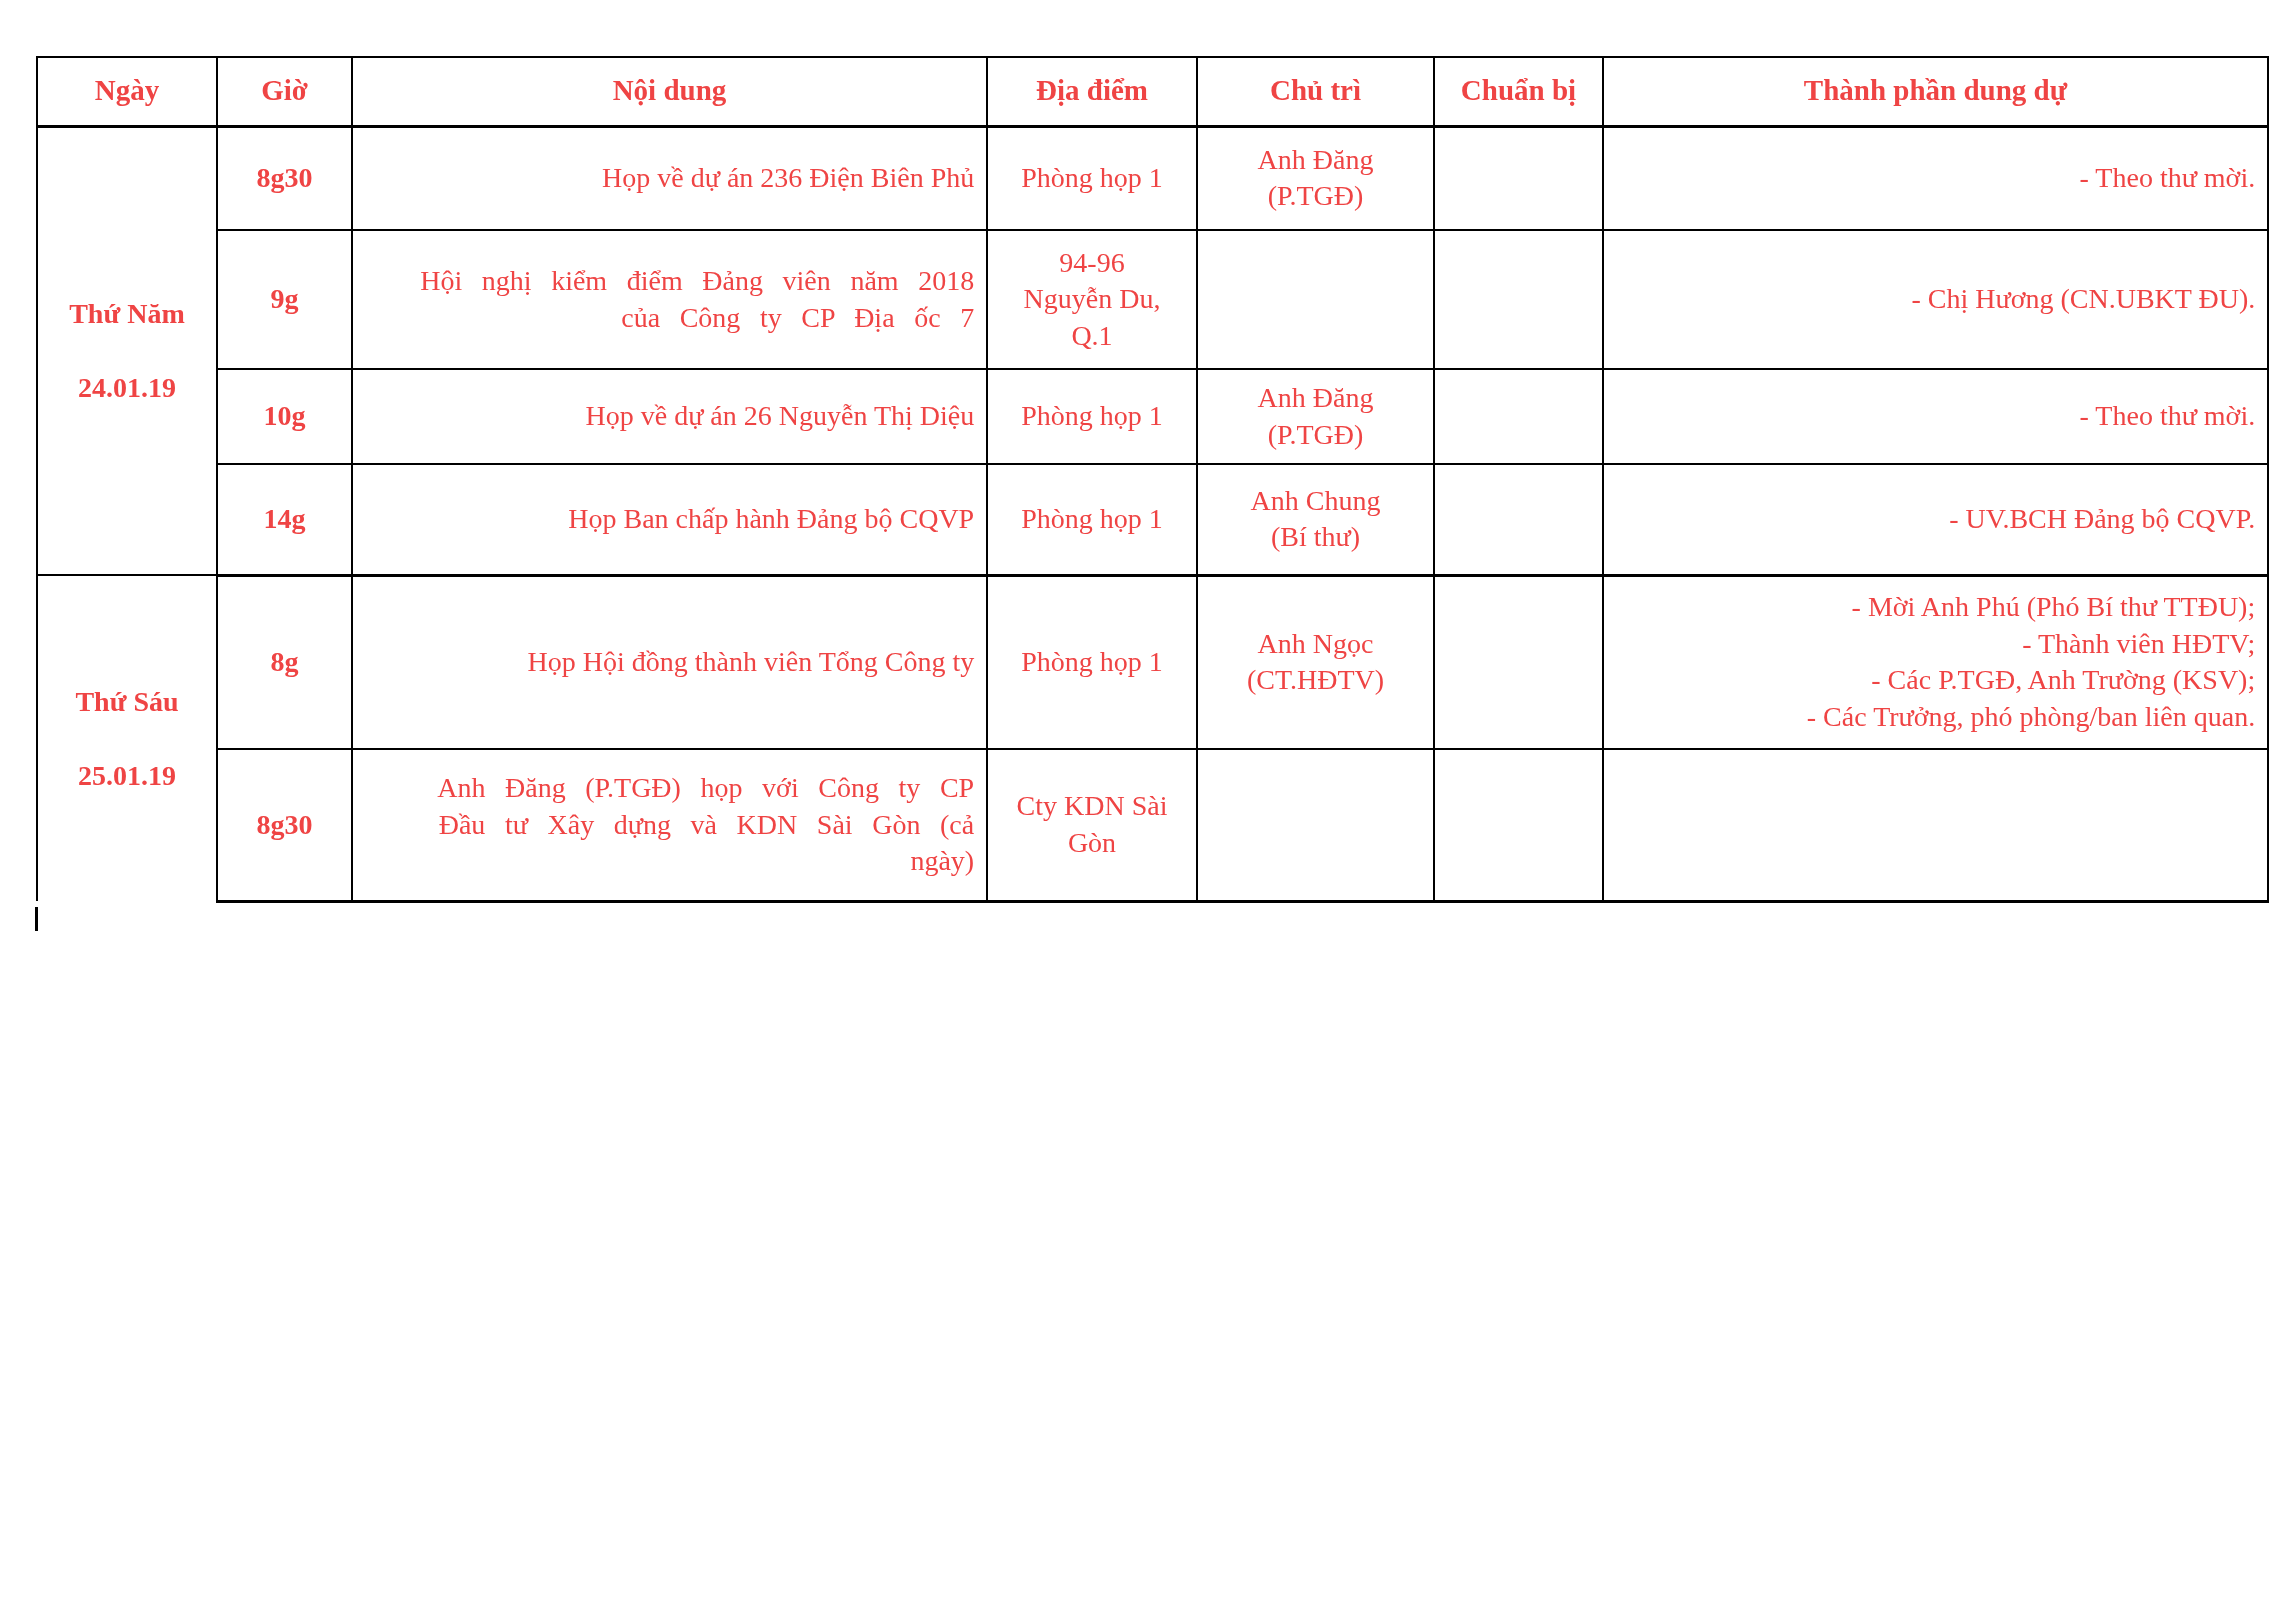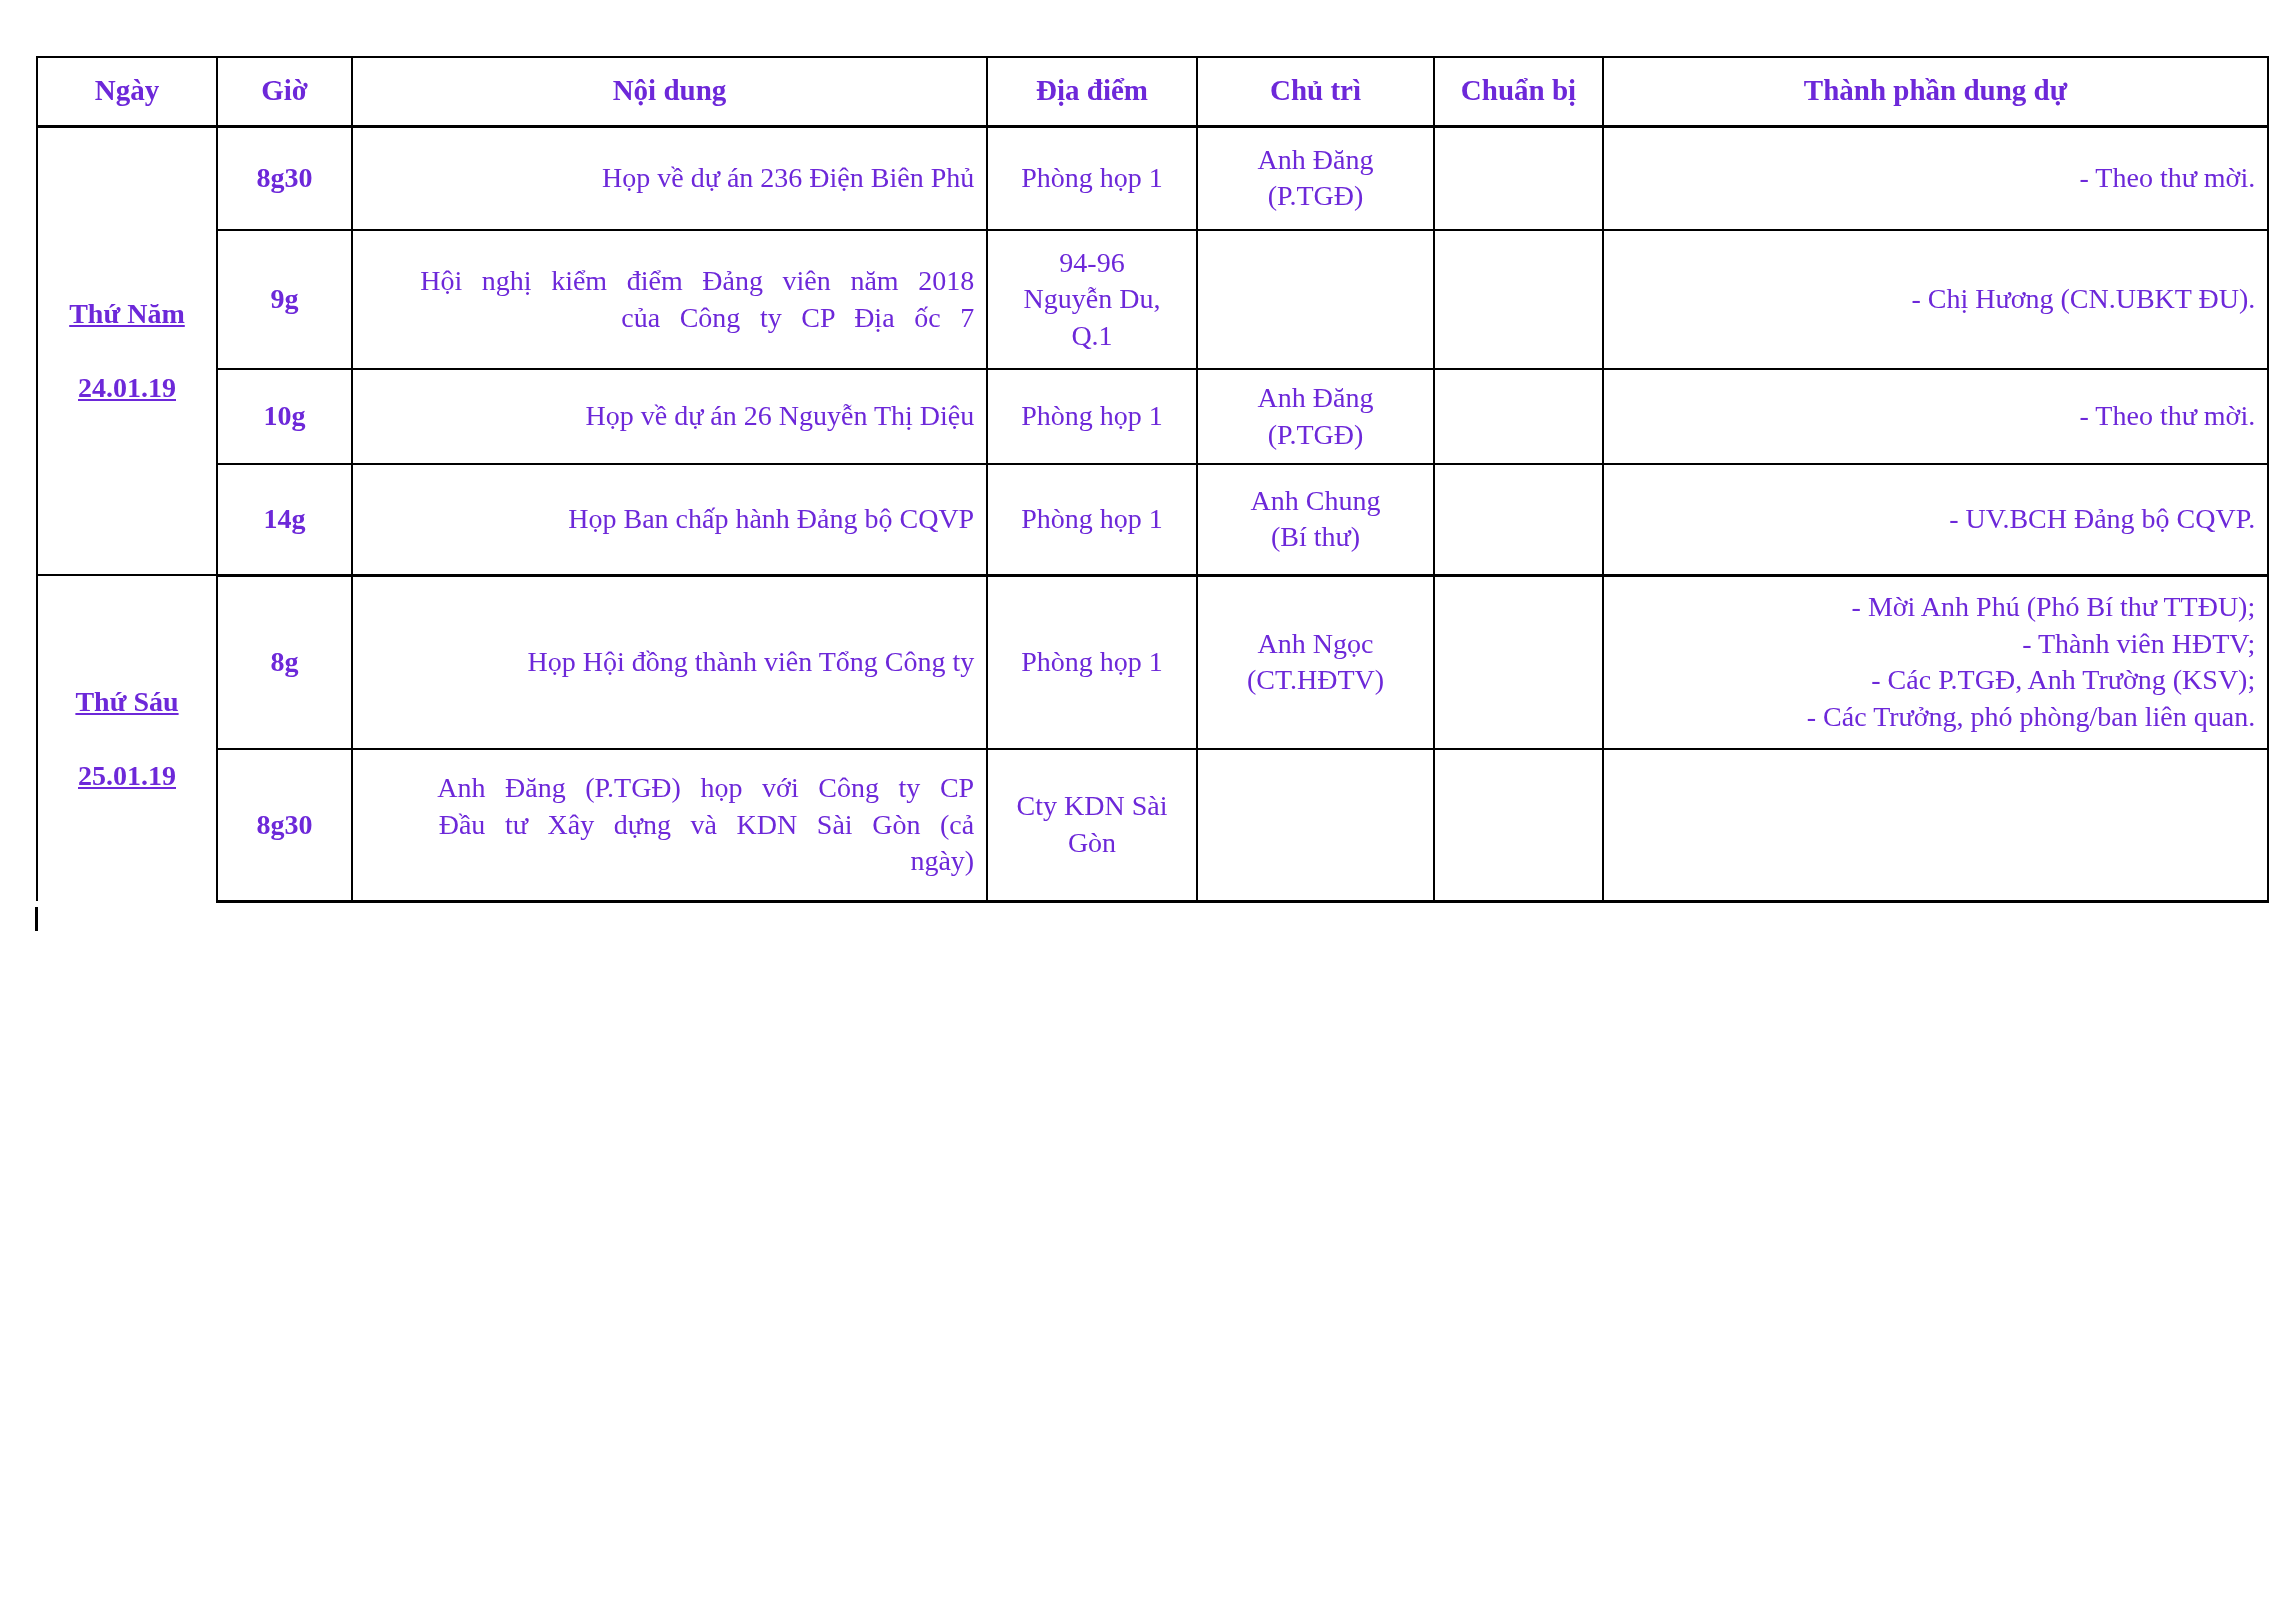--- a/index.html
+++ b/index.html
@@ -3,21 +3,21 @@
 <meta charset="utf-8">
 <style>
   * { box-sizing: border-box; }
   html, body { margin: 0; padding: 0; background: #ffffff; }
 
   .page {
     position: relative;
     width: 2293px;
     height: 1140px;
     background: #ffffff;
-    color: #6d28d9;
+    color: #ef4444;
     font-family: "Liberation Serif", "DejaVu Serif", serif;
     overflow: hidden;
   }
 
   table.schedule {
     position: absolute;
     left: 36px;
     top: 56px;
     width: 2231px;
     border-collapse: collapse;
@@ -52,21 +52,21 @@
   tr.h-r4 { height: 111px; }
   tr.h-r5 { height: 174px; }
   tr.h-r6 { height: 152px; }
 
   .cell-day {
     font-weight: bold;
     font-size: 29px;
     text-align: center;
     padding: 3.9px 3.9px;
   }
-  .cell-day div { line-height: 1.35; text-decoration: underline; }
+  .cell-day div { line-height: 1.35; }
 
   .cell-time {
     font-weight: bold;
     font-size: 29px;
     text-align: center;
     padding: 3.9px 5.9px;
   }
 
   .cell-content { text-align: right; padding: 7.8px 13.7px; margin-top: 12px; }
   .cell-content.spread { word-spacing: 0.45em; padding-left: 12px; }

